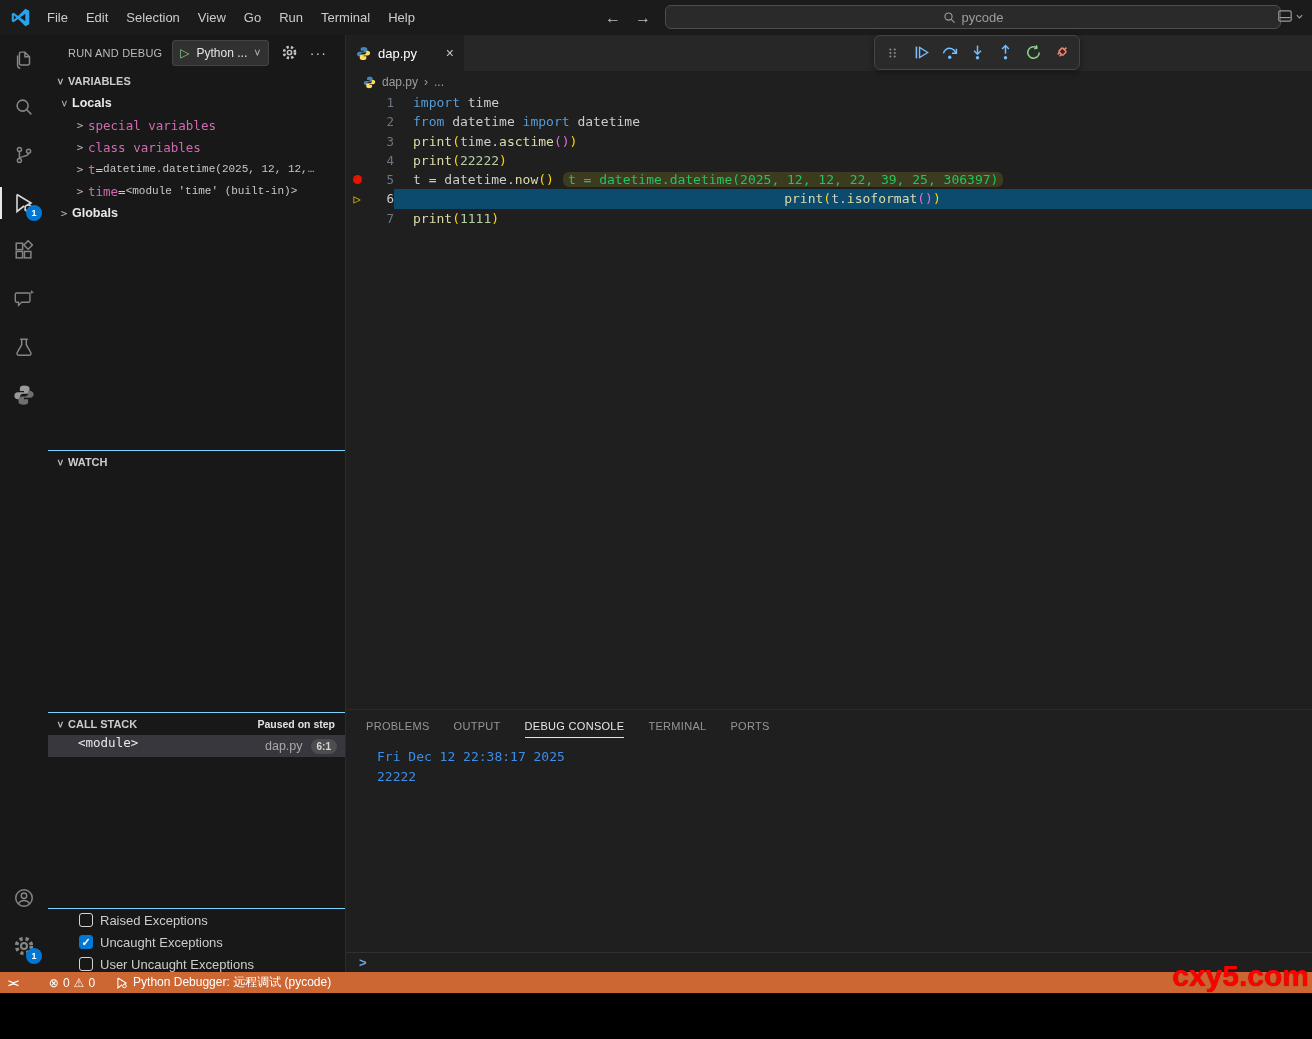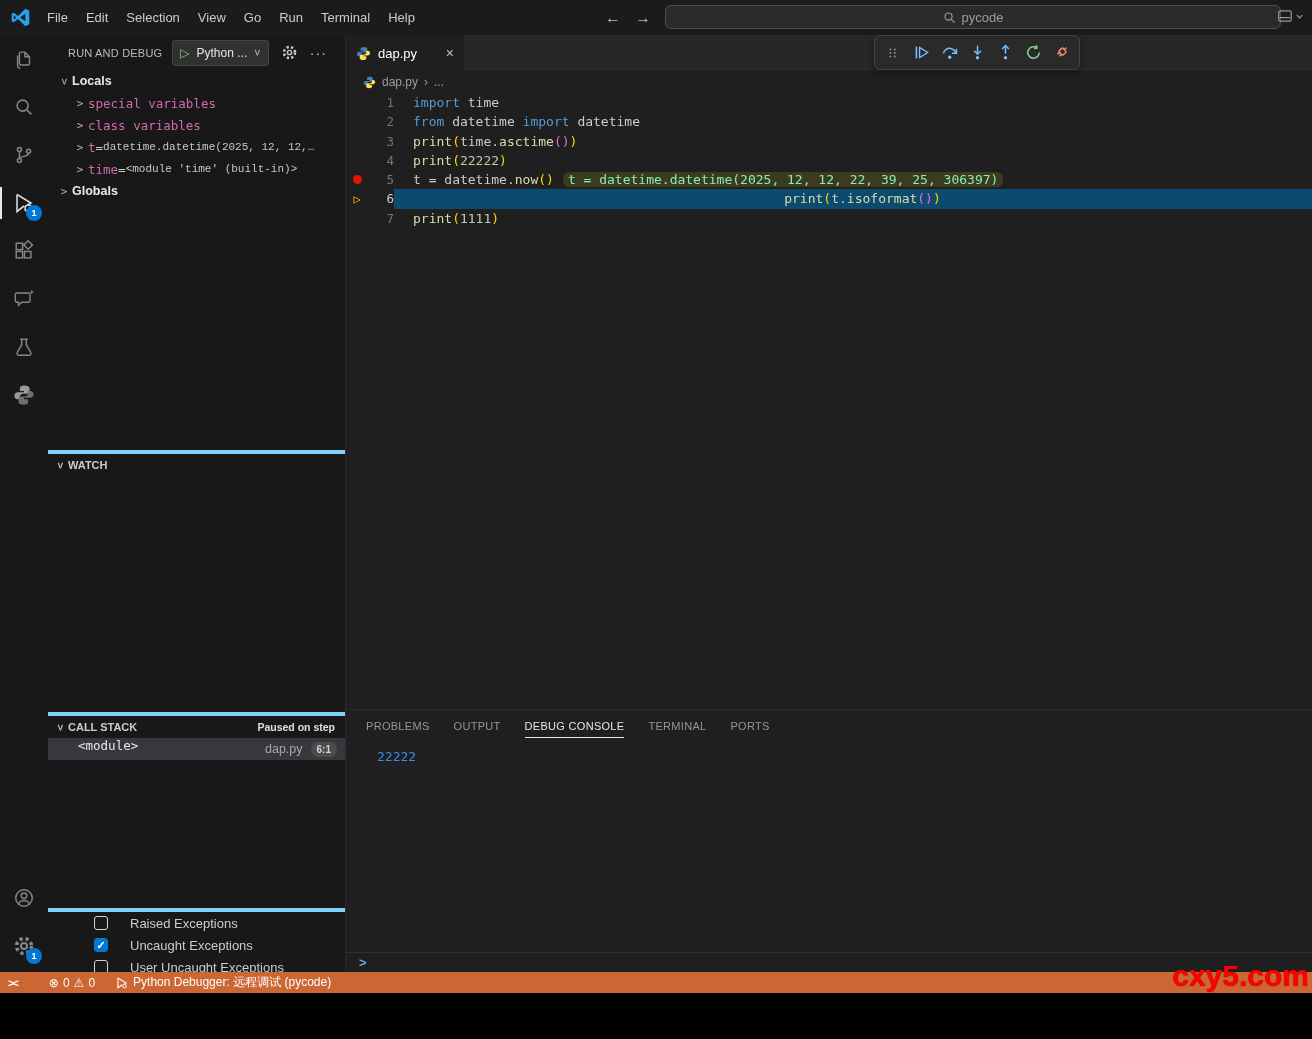--- a/index.html
+++ b/index.html
@@ -35,41 +35,41 @@
   .launch-label{font-size:12px;color:#e4e4e4;white-space:nowrap;}
   .play-glyph{color:#89d185;font-size:12px;}
   .chev{display:inline-block;color:#bbbbbb;font-size:11px;font-family:"DejaVu Sans Mono",monospace;}
   .chev.down{transform:rotate(90deg);}
   .head-gear{margin-left:12px;}
   .head-more{margin-left:12px;color:#cccccc;font-size:14px;letter-spacing:1px;}
 
   .section{box-sizing:border-box;}
   .section-head{height:22px;display:flex;align-items:center;padding:0 10px 0 4px;font-size:11px;font-weight:bold;color:#cccccc;}
   .section-head .chev{width:16px;text-align:center;}
-  .section + .section{border-top:4px solid #7dd3fc;}
+  .section + .section{border-top:1px solid #7dd3fc;}
   .sec-variables{height:380px;}
   .sec-watch{height:262px;}
   .sec-callstack{height:196px;}
   .sec-breakpoints{height:110px;}
   .sec-right{margin-left:auto;font-size:10.5px;font-weight:bold;color:#e0e0e0;}
 
   .vrow{height:22px;display:flex;align-items:center;font-size:13px;white-space:nowrap;overflow:hidden;}
   .vrow .twisty{width:16px;text-align:center;flex:none;}
   .vrow .vbold{color:#e8e8e8;font-weight:bold;font-size:12.5px;}
   .vname{color:#d16bb0;font-family:"DejaVu Sans Mono",monospace;font-size:12.5px;}
   .vval{color:#c8c8c8;font-family:Liberation Mono, monospace;font-size:11px;}
   .veq{color:#cccccc;font-family:"DejaVu Sans Mono",monospace;font-size:12.5px;}
 
   .cs-row{height:22px;display:flex;background:#37373d;font-size:13px;padding:0 8px 0 30px;}
   .cs-frame{color:#e8e8e8;font-family:"DejaVu Sans Mono",monospace;font-size:12.5px;}
   .cs-right{margin-left:auto;display:flex;align-items:center;gap:8px;}
   .cs-file{color:#a8a8a8;font-size:12.5px;}
   .pill{background:#4d4d4d;color:#d6d6d6;font-size:10px;border-radius:9px;padding:2px 6px;font-weight:bold;}
 
-  .bp-row{height:22px;display:flex;align-items:center;padding-left:12px;font-size:13px;gap:22px;position:relative;}
+  .bp-row{height:22px;display:flex;align-items:center;padding-left:12px;font-size:13px;gap:7px;position:relative;}
   .bp-dot{position:absolute;left:7px;width:9px;height:9px;border-radius:50%;background:#e51400;}
   .bp-indent{width:12px;flex:none;}
   .cbox{width:14px;height:14px;box-sizing:border-box;border:1.6px solid #d4d4d4;border-radius:3px;flex:none;}
   .cbox.checked{background:#0078d4;border-color:#0078d4;color:#fff;font-size:11px;line-height:12px;text-align:center;font-weight:bold;}
   .bp-badge{margin-left:auto;margin-right:10px;background:#4d4d4d;color:#d6d6d6;border-radius:9px;min-width:10px;
             padding:2px 6px;font-size:10px;text-align:center;}
 
   
   .editor-region{position:absolute;top:35px;left:345px;right:0;bottom:21px;background:#1f1f1f;border-left:1px solid #2b2b2b;box-sizing:border-box;}
   .tabstrip{position:absolute;top:0;left:0;right:0;height:36px;background:#272727;display:flex;}
@@ -84,21 +84,21 @@
   .cline{display:flex;height:19.3px;line-height:19.3px;white-space:pre;}
   .gmark{width:22px;flex:none;text-align:center;}
   .gnum{width:26px;flex:none;text-align:right;color:#6e7681;font-size:12.5px;}
   .cline.current .gnum{color:#cccccc;}
   .lbody{flex:1;padding-left:19px;}
   .cline.current .lbody{background:#0c4a6e;text-align:center;}
   .bp-circle{display:inline-block;width:9px;height:9px;border-radius:50%;background:#e51400;margin-top:5px;}
   .cur-arrow{color:#ffcc00;font-size:12px;}
   .tok-kw{color:#569cd6;} .tok-pl{color:#cccccc;} .tok-fn{color:#dcdcaa;}
   .tok-num{color:#b5cea8;} .tok-b1{color:#ffd700;} .tok-b2{color:#da70d6;}
-  .inline-val{background:#3c3b20;color:#86efac;margin-left:9px;padding:0 5px;border-radius:6px;}
+  .inline-val{background:#3c3b20;color:#22c55e;margin-left:9px;padding:0 5px;border-radius:6px;}
 
   
   .dbg-toolbar{position:absolute;top:0;left:528px;height:33px;background:#2a2a2b;border:1px solid #454545;
                border-radius:6px;display:flex;align-items:center;padding:0 6px;gap:4px;z-index:5;
                box-shadow:0 2px 6px rgba(0,0,0,.4);}
   .dbg-btn{width:24px;height:24px;display:flex;align-items:center;justify-content:center;}
 
   
   .panel{position:absolute;left:0;right:0;bottom:0;height:263px;background:#1f1f1f;border-top:1px solid #2b2b2b;box-sizing:border-box;}
   .panel-tabs{height:31px;display:flex;align-items:center;padding-left:20px;gap:24px;}
@@ -246,20 +246,24 @@
       <span class="head-gear">
         <svg width="17" height="17" viewBox="0 0 16 16">
             <circle cx="8" cy="8" r="5.2" fill="none" stroke="#c5c5c5" stroke-width="2.4" stroke-dasharray="2.2 2"></circle>
             <circle cx="8" cy="8" r="2" fill="none" stroke="#c5c5c5" stroke-width="1.4"></circle>
           </svg>
       </span>
       <span class="head-more">···</span>
     </div>
 
     <div class="section sec-variables">
+      <div class="section-head">
+        <span class="chev down">&gt;</span>
+        <span>VARIABLES</span>
+      </div>
       <div id="var-rows">
           <div class="vrow" style="padding-left: 8px;">
             <span class="twisty chev down">&gt;</span>
             <span class="vbold">Locals</span>
           </div>
           <div class="vrow" style="padding-left: 24px;">
             <span class="twisty chev">&gt;</span>
             <span class="vname">special variables</span>
           </div>
           <div class="vrow" style="padding-left: 24px;">
@@ -426,20 +430,21 @@
 
     <div class="panel">
       <div class="panel-tabs" id="panel-tabs">
           <span class="ptab">PROBLEMS</span>
           <span class="ptab">OUTPUT</span>
           <span class="ptab active">DEBUG CONSOLE</span>
           <span class="ptab">TERMINAL</span>
           <span class="ptab">PORTS</span>
         </div>
       <div class="panel-out" id="panel-output">
+          <div>Fri Dec 12 22:38:17 2025</div>
           <div>22222</div>
         </div>
       <div class="panel-input">
         <span>&gt;</span>
       </div>
     </div>
   </div>
 
   <div class="statusbar">
     <span class="sb-remote">&gt;&lt;</span>

